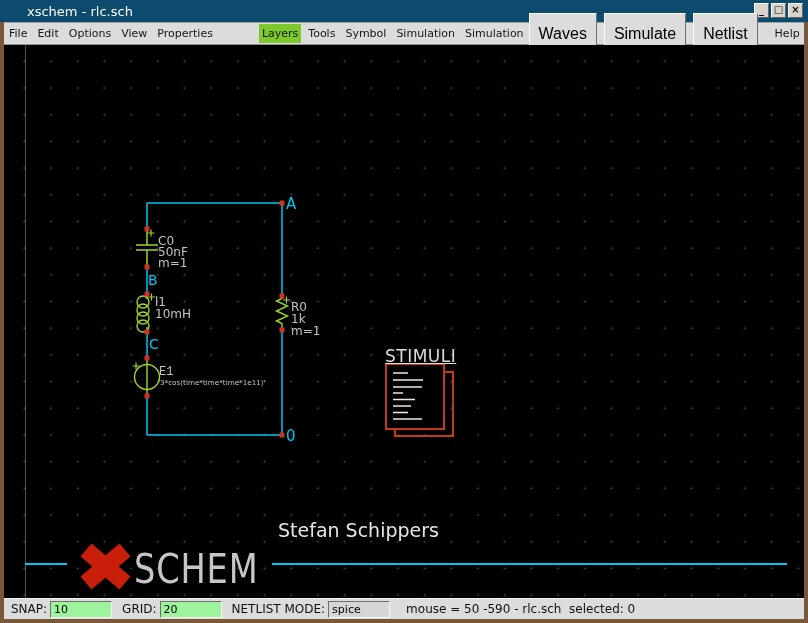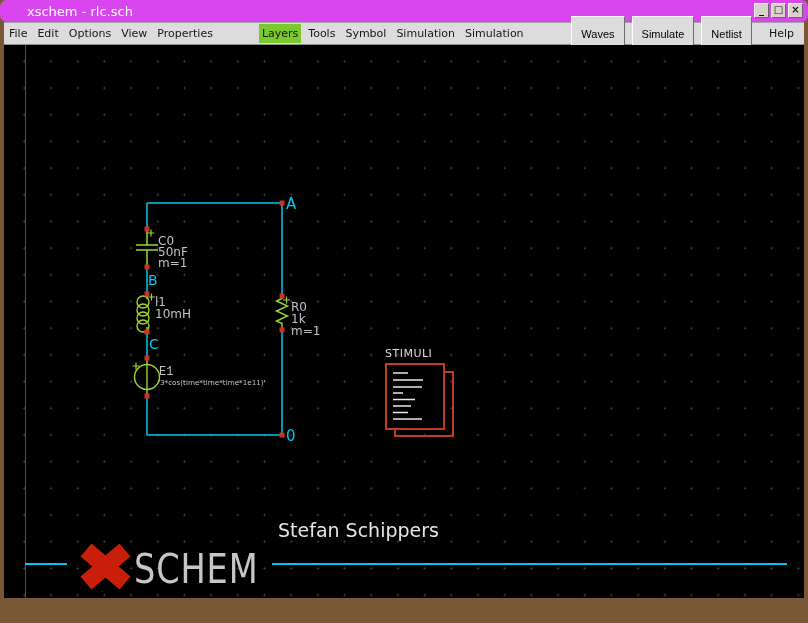--- a/index.html
+++ b/index.html
@@ -2,50 +2,50 @@
 <html><head>
 <meta charset="utf-8">
 <style>
   * { margin:0; padding:0; box-sizing:border-box; }
   html,body { width:808px; height:623px; background:#000; }
   body { font-family:"DejaVu Sans","Liberation Sans",sans-serif; }
 
   .window { position:relative; width:808px; height:623px; background:#7a5837; overflow:hidden; }
 
   
-  .titlebar { position:absolute; top:0; left:0; right:0; height:22px; background:#d946ef;border-radius:7px; }
+  .titlebar { position:absolute; top:0; left:0; right:0; height:22px; background:#0c4a6e; }
   .title-text { position:absolute; left:27px; top:4px; color:#ffffff; font-size:13px; }
   .win-btns { position:absolute; right:5px; top:3px; display:flex; gap:2px; }
   .win-btn { width:15px; height:15px; background:#d8d4cc; border:1px solid;
              border-color:#fafafa #666 #666 #fafafa; font-size:10px; line-height:12px;
              text-align:center; color:#111; font-weight:bold; }
 
   
   .menubar { position:absolute; top:22px; left:4px; right:4px; height:23px; background:#dcdcdc;
              display:flex; align-items:center; font-size:11px; color:#151515;
              border-top:1px solid #a3a3a3; border-bottom:1px solid #8f8f8f; }
   .menu-item { padding:3px 3px; margin:0 2px; white-space:nowrap; }
   .menu-item.active { background:#7cc92d;margin-left:41px; }
   .mb-spacer { flex:1; }
   .mb-btn { background:#dcdcdc; border:1px solid; border-color:#fbfbfb #6f6f6f #6f6f6f #fbfbfb;
-            padding:11px 9px; margin-right:7px; font-size:11px; white-space:nowrap; }
+            padding:11px 9px; margin-right:7px; font-size:16px; white-space:nowrap; }
   .mb-help { padding:2px 8px; margin-right:2px; }
 
   
   .canvas { position:absolute; top:45px; left:4px; width:800px; height:553px; background-color:#000;
             background-image:radial-gradient(circle, #3e3e3e 0.8px, transparent 1.4px);
             background-size:26.7px 26.7px; background-position:7px 3px; overflow:hidden; }
   .axis-line { position:absolute; left:21px; top:0; width:1px; height:553px; background:#4f4f4f; }
   .schem-svg { position:absolute; left:0; top:0; }
 
   .lbl { position:absolute; line-height:1; white-space:pre; }
   .cy  { color:#00c6f0; font-size:14px; }
   .comp { color:#c2c2c2; font-size:12px; }
   .expr { color:#c2c2c2; font-size:10px; transform:scale(0.72); transform-origin:left top; }
-  .stim-title { color:#dcdcdc; font-size:11px; letter-spacing:0.5px; }
+  .stim-title { color:#dcdcdc; font-size:17px; letter-spacing:0.5px;text-decoration:underline; }
 
   .logo-word { position:absolute; left:130px; top:501px; color:#c6c6c6; font-size:40px;
                letter-spacing:1px; transform:scaleX(0.84); transform-origin:left top; }
   .logo-author { position:absolute; left:274px; top:474px; color:#e6e6e6; font-size:19px; }
   .logo-path { position:absolute; left:274px; top:522px; color:#f2f2f2; font-size:14px; }
   .rule { position:absolute; height:2px; background:#00c6f0; }
   .rule-main { left:268px; top:518px; width:515px; }
   .rule-left { left:21px; top:518px; width:42px; }
 
   
@@ -180,14 +180,23 @@
     <div class="lbl comp" style="left:287px; top:280px;">m=1</div>
 
     <div class="lbl stim-title" style="left:381px; top:303px;">STIMULI</div>
 
     <div class="logo-word">SCHEM</div>
     <div class="logo-author">Stefan Schippers</div>
     <div class="rule rule-main"></div>
     <div class="rule rule-left"></div>
   </div>
 
+  <div class="statusbar">
+    <span class="sb-label">SNAP:</span>
+    <input class="sb-entry green" value="10" style="">
+    <span class="sb-label">GRID:</span>
+    <input class="sb-entry green" value="20" style="">
+    <span class="sb-label">NETLIST MODE:</span>
+    <input class="sb-entry plain" value="spice" style="">
+    <span class="sb-status">mouse = 50 -590 - rlc.sch  selected: 0</span>
+  </div>
 
 </div>
 
 </body></html>

